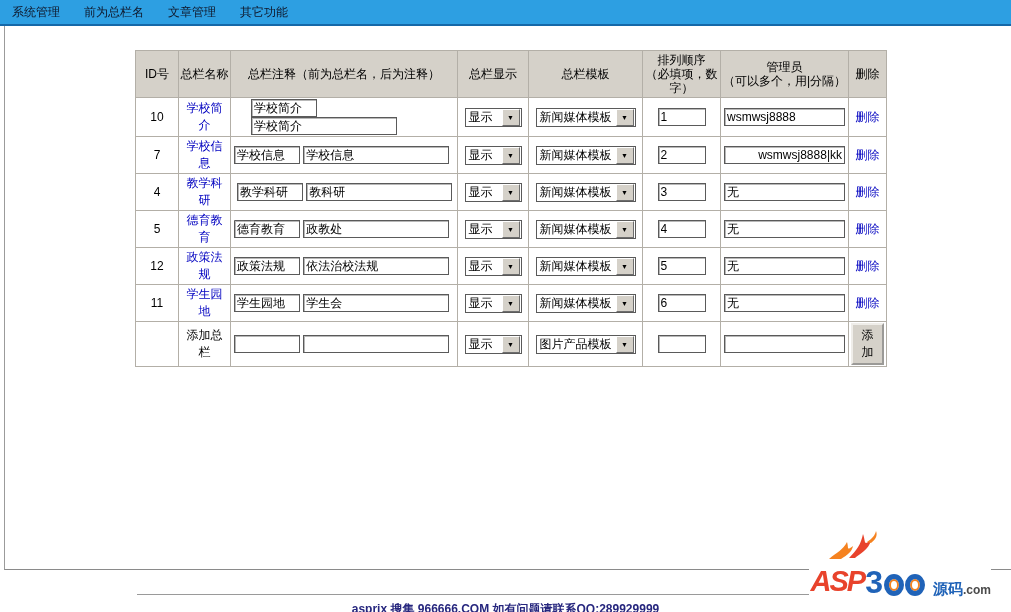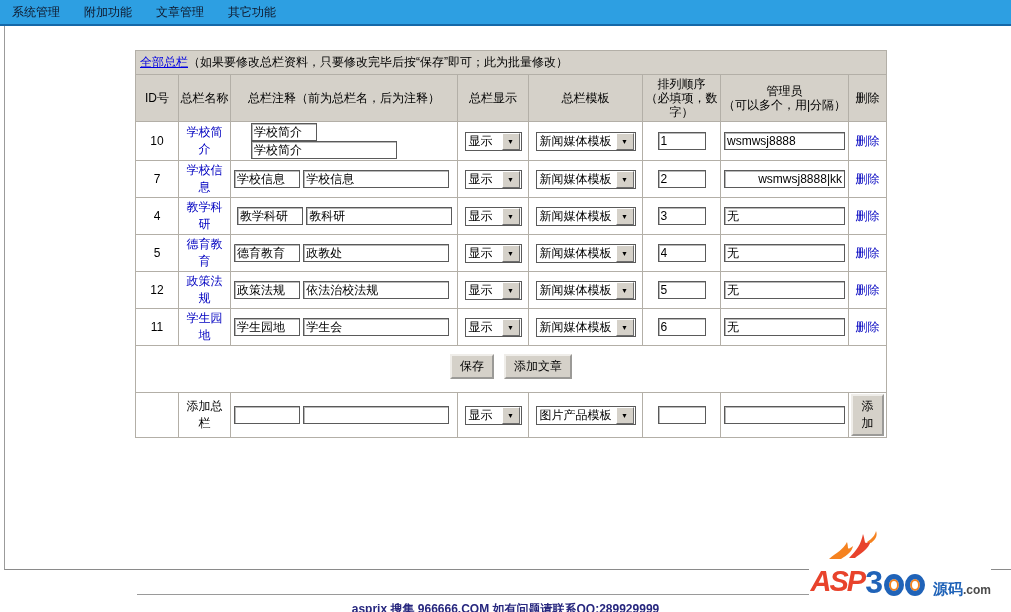--- a/index.html
+++ b/index.html
@@ -49,43 +49,38 @@
     box-sizing:border-box;margin-left:1px;box-shadow:inset 0 0 0 2px #f58220;vertical-align:-2px;}
   .logo-right{display:inline-flex;align-items:flex-end;margin-left:8px;line-height:1;}
   .logo-ym{font-size:15px;font-weight:bold;color:#2063b8;}
   .logo-com{font-size:12px;font-weight:bold;color:#4a4a4a;}
 </style>
 </head>
 <body>
 
 <div class="topbar">
   <a class="nav-item">系统管理</a>
-  <a class="nav-item">附加功能</a>
+  <a class="nav-item">前为总栏名</a>
   <a class="nav-item">文章管理</a>
   <a class="nav-item">其它功能</a>
 </div>
 
 <div class="frame">
   <table class="main">
     <colgroup>
       <col style="width:43px">
         <col style="width:52px">
         <col style="width:227px">
         <col style="width:71px">
       <col style="width:114px">
         <col style="width:78px">
         <col style="width:128px">
         <col style="width:38px">
     </colgroup>
     <tbody>
-        <tr class="title-row">
-      <td colspan="8">
-        <a class="u-link">全部总栏</a><span>（如果要修改总栏资料，只要修改完毕后按“保存”即可；此为批量修改）</span>
-      </td>
-    </tr>
     <tr class="head-row">
       <th>ID号</th>
       <th>总栏名称</th>
       <th>总栏注释（前为总栏名，后为注释）</th>
       <th>总栏显示</th>
       <th>总栏模板</th>
       <th><span>排列顺序</span><br><span>（必填项，数字）</span></th>
       <th><span>管理员</span><br><span>（可以多个，用|分隔）</span></th>
       <th>删除</th>
     </tr>
@@ -226,27 +221,20 @@
     <td>
       <div class="sel" style="width:100px">
         <span class="sel-text">新闻媒体模板</span>
         <span class="sel-btn">▼</span>
       </div>
     </td>
     <td><input class="classic" style="width: 42px;" value="6"></td>
     <td style="text-align:left;padding-left:3px;"><input class="classic" style="width: 115px;" value="无"></td>
     <td><a class="plain-link">删除</a></td>
   </tr>
-<tr class="button-row" id="rows-anchor">
-      <td colspan="8">
-        <button class="classic-btn">保存</button>
-        &nbsp;
-        <button class="classic-btn">添加文章</button>
-      </td>
-    </tr>
 
     <tr class="add-row">
       <td></td>
       <td>添加总栏</td>
       <td style="text-align:left;padding-left:3px;">
         <input class="classic" style="width: 60px;">
         <input class="classic" style="width: 140px;">
       </td>
       <td>
         <div class="sel" style="width:57px">

